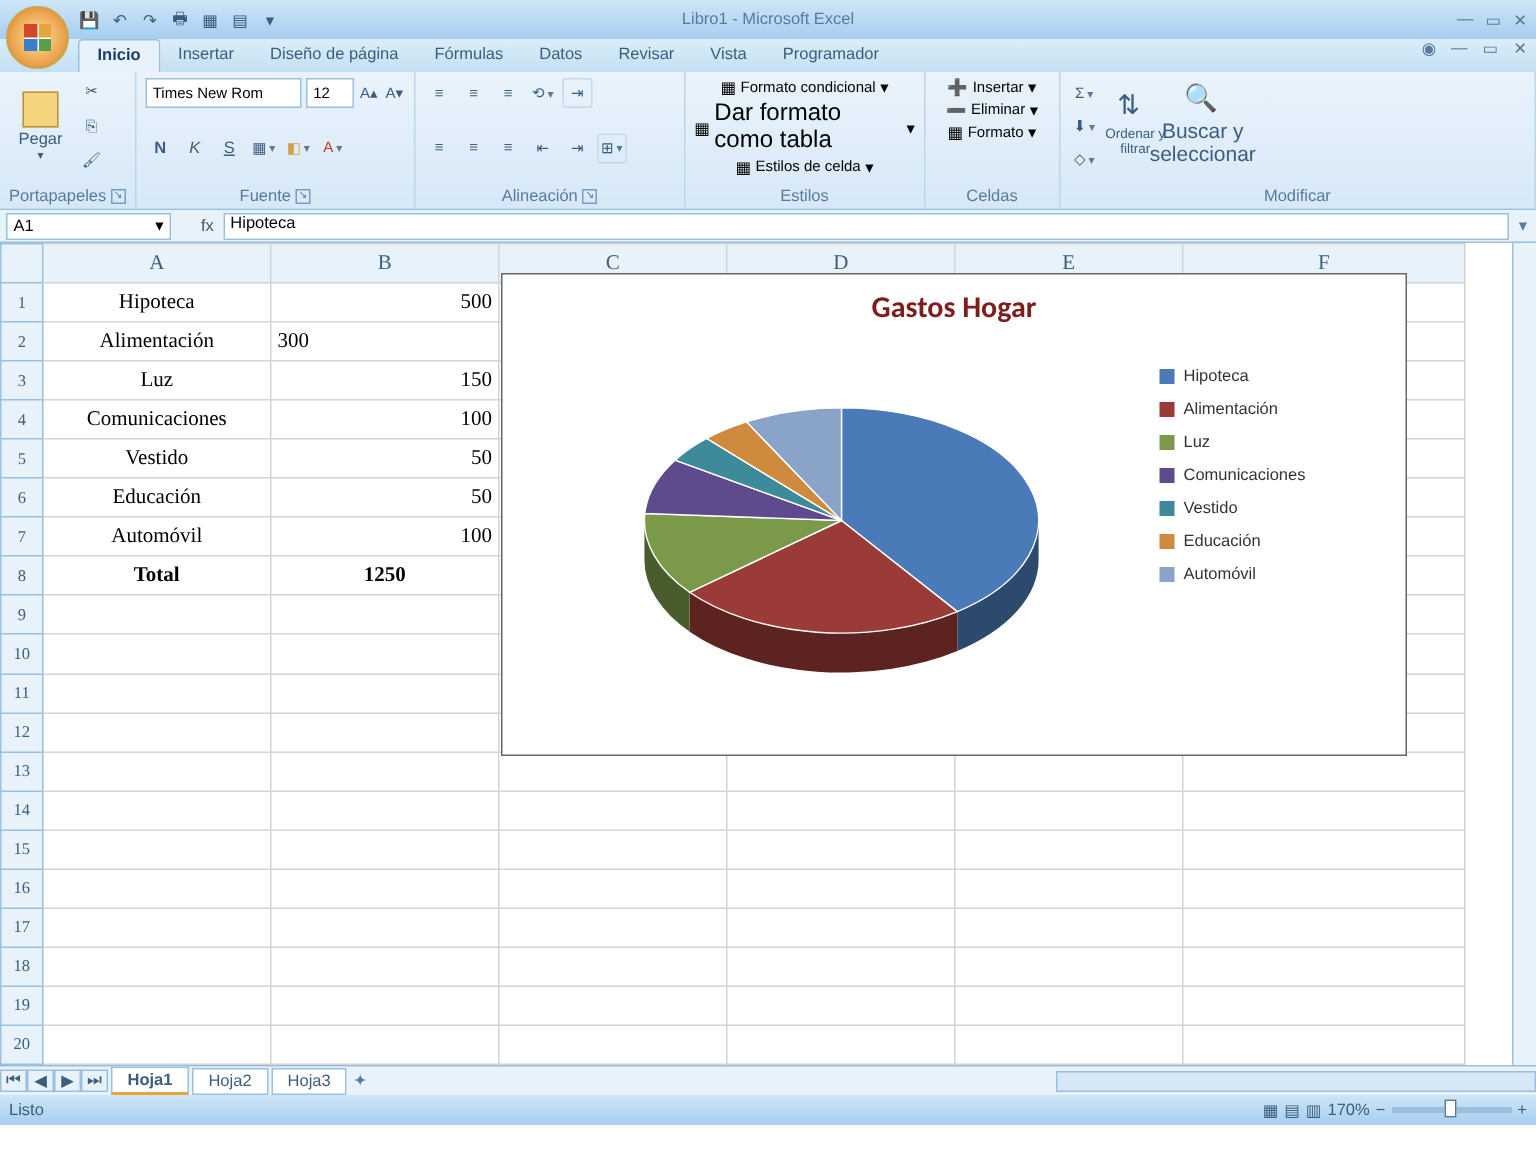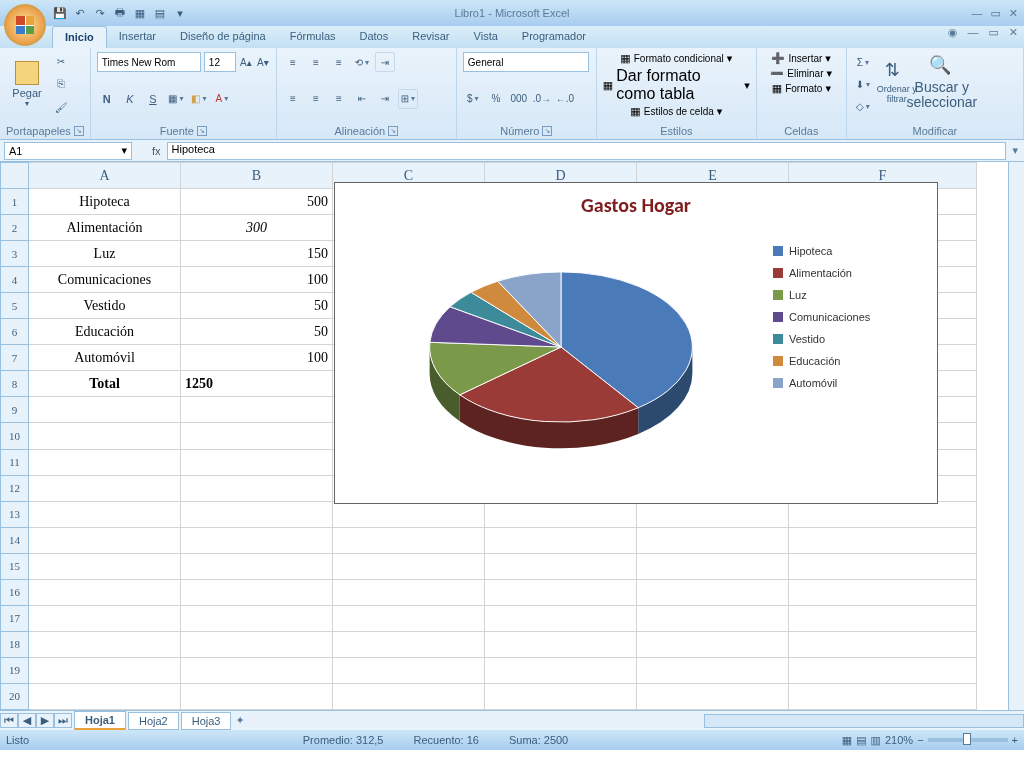--- a/index.html
+++ b/index.html
@@ -31,21 +31,21 @@
 .bigbtn { width:42px; height:60px; flex-direction:column; font-size:10px; color:#3b5e7e; }
 .bigbtn .ico { width:24px; height:24px; margin-bottom:2px; }
 .row { display:flex; gap:3px; align-items:center; }
 .sel { height:20px; border:1px solid #9ac0e0; background:#fff; font-size:10px; padding:2px 4px; }
 .smallbtn { width:20px; height:20px; border:1px solid transparent; color:#3b5e7e; font-size:10px; }
 .smallbtn.bordered{ border:1px solid #c5d9ed; }
 .droparrow::after{ content:"▾"; font-size:8px; margin-left:2px; color:#5a7a9a; }
 
 
 .fbar { height:22px; border-bottom:1px solid #9ac0e0; display:flex; align-items:center; background:#e8f2fb; }
-.namebox { width:128px; height:18px; border:1px solid #9ac0e0; background:#fff; margin-left:4px; padding:0 4px; display:flex; align-items:center; justify-content:space-between; }
+.namebox { width:110px; height:18px; border:1px solid #9ac0e0; background:#fff; margin-left:4px; padding:0 4px; display:flex; align-items:center; justify-content:space-between; }
 .fxarea { flex:1; display:flex; align-items:center; margin-left:20px; }
 .fx { color:#555; margin-right:6px; }
 .finput { flex:1; height:18px; background:#fff; border:1px solid #9ac0e0; padding:0 4px; }
 
 
 .gridwrap { display:flex; height:548px; position:relative; }
 .corner { height:20px; border:1px solid #9ac0e0; background:#e8f2fb; }
 .colhdr { height:20px; border:1px solid #9ac0e0; background:#e8f2fb; text-align:center; color:#3b5e7e; line-height:18px; }
 .colA{width:152px;} .colB{width:152px;} .colC{width:152px;} .colD{width:152px;} .colE{width:152px;} .colF{width:188px;}
 table.sheet { border-collapse:collapse; table-layout:fixed; }
@@ -187,36 +187,20 @@
       <span class="btn smallbtn">⇤</span>
       <span class="btn smallbtn">⇥</span>
       <span class="btn smallbtn bordered droparrow">⊞</span>
     </div>
     <div class="group-label">
         <span>Alineación</span>
         <span class="dlauncher">↘</span>
       </div>
   </div>
 
-  <div class="group" style="width:140px">
-    <div class="row">
-        <input class="sel" style="width: 126px;" value="General">
-      </div>
-    <div class="row">
-      <span class="btn smallbtn droparrow">$</span>
-      <span class="btn smallbtn">%</span>
-      <span class="btn smallbtn">000</span>
-      <span class="btn smallbtn">.0→</span>
-      <span class="btn smallbtn">←.0</span>
-    </div>
-    <div class="group-label">
-        <span>Número</span>
-        <span class="dlauncher">↘</span>
-      </div>
-  </div>
 
   <div class="group" style="width:160px">
     <div style="display:flex;flex-direction:column;gap:2px">
       <div class="btn row"><span>▦</span><span style="font-size:10px">Formato condicional</span> ▾</div>
       <div class="btn row"><span>▦</span><span style="font-size:16px">Dar formato como tabla</span> ▾</div>
       <div class="btn row"><span>▦</span><span style="font-size:10px">Estilos de celda</span> ▾</div>
     </div>
     <div class="group-label">
         <span>Estilos</span>
       </div>
@@ -286,21 +270,21 @@
           <td class="colA" style="text-align: center;">Hipoteca</td>
           <td class="colB" style="text-align: right;">500</td>
           <td class="colC"></td>
           <td class="colD"></td>
           <td class="colE"></td>
           <td class="colF"></td>
         </tr>
         <tr>
           <td class="rh">2</td>
           <td class="colA" style="text-align: center;">Alimentación</td>
-          <td class="colB" style="text-align: center; font-style: italic;">300</td>
+          <td class="colB" style="text-align: left;">300</td>
           <td class="colC"></td>
           <td class="colD"></td>
           <td class="colE"></td>
           <td class="colF"></td>
         </tr>
         <tr>
           <td class="rh">3</td>
           <td class="colA" style="text-align: center;">Luz</td>
           <td class="colB" style="text-align: right;">150</td>
           <td class="colC"></td>
@@ -340,21 +324,21 @@
           <td class="colA" style="text-align: center;">Automóvil</td>
           <td class="colB" style="text-align: right;">100</td>
           <td class="colC"></td>
           <td class="colD"></td>
           <td class="colE"></td>
           <td class="colF"></td>
         </tr>
         <tr>
           <td class="rh">8</td>
           <td class="colA" style="text-align: center; font-weight: bold;">Total</td>
-          <td class="colB" style="text-align: left; font-weight: bold; margin-top: 12px;">1250</td>
+          <td class="colB" style="text-align: center; font-weight: bold; margin-top: 12px;">1250</td>
           <td class="colC"></td>
           <td class="colD"></td>
           <td class="colE"></td>
           <td class="colF"></td>
         </tr>
         <tr>
           <td class="rh">9</td>
           <td class="colA"></td>
           <td class="colB"></td>
           <td class="colC"></td>
@@ -527,29 +511,24 @@
   <div class="stt active">Hoja1</div>
   <div class="stt">Hoja2</div>
   <div class="stt">Hoja3</div>
   <span style="margin-left:4px;color:#5a7a9a">✦</span>
   <div style="flex:1"></div>
   <div style="width:320px;height:14px;background:#d6e8f7;border:1px solid #9ac0e0;"></div>
 </div>
 
 <div class="status">
   <span>Listo</span>
-  <div class="mid">
-    <span>Promedio: 312,5</span>
-    <span>Recuento: 16</span>
-    <span>Suma: 2500</span>
-  </div>
   <div class="zoom">
     <span>▦</span>
     <span>▤</span>
     <span>▥</span>
-    <span>210%</span>
+    <span>170%</span>
     <span>−</span>
     <div class="slider">
         <div class="thumb"></div>
       </div>
     <span>+</span>
   </div>
 </div>
 
 </body></html>

